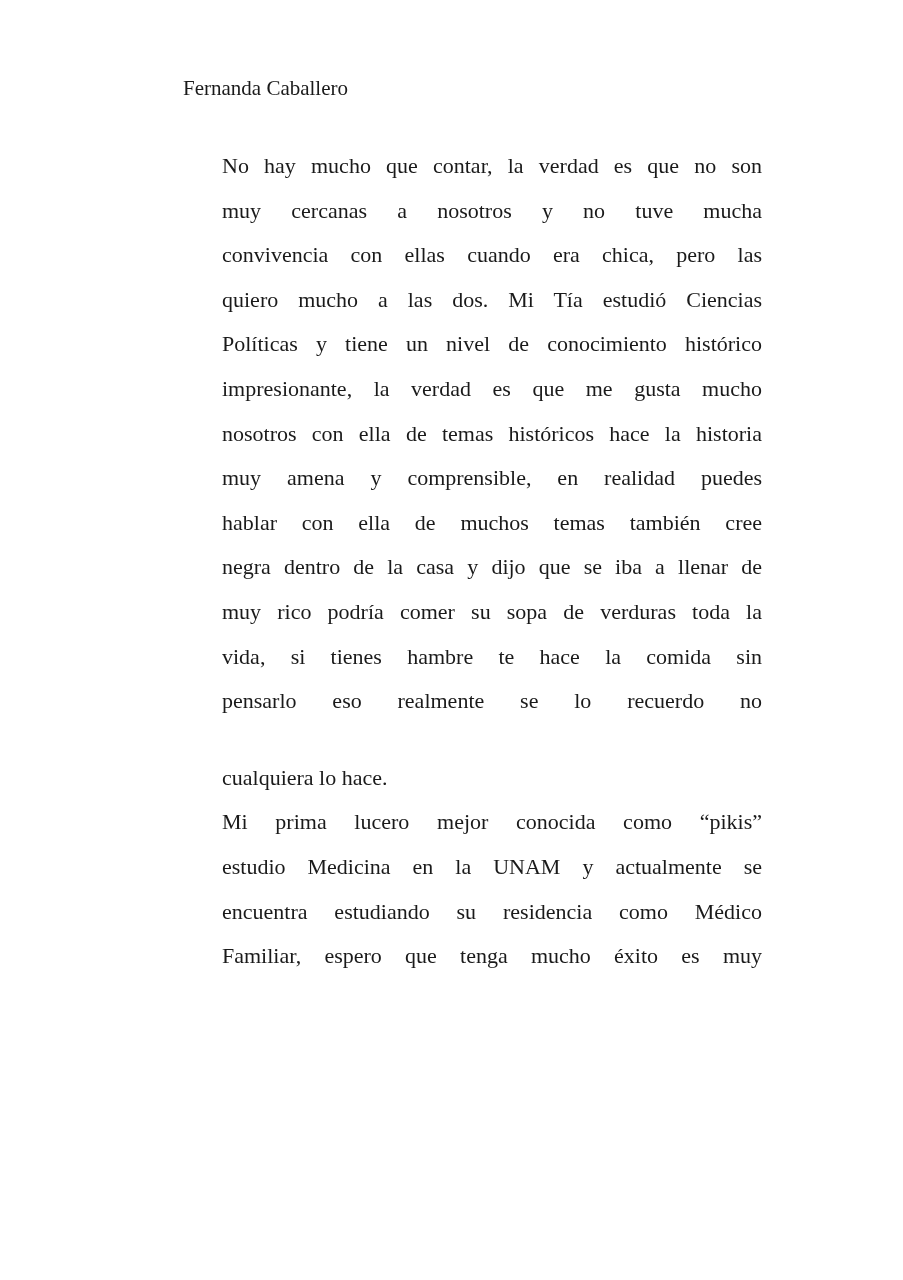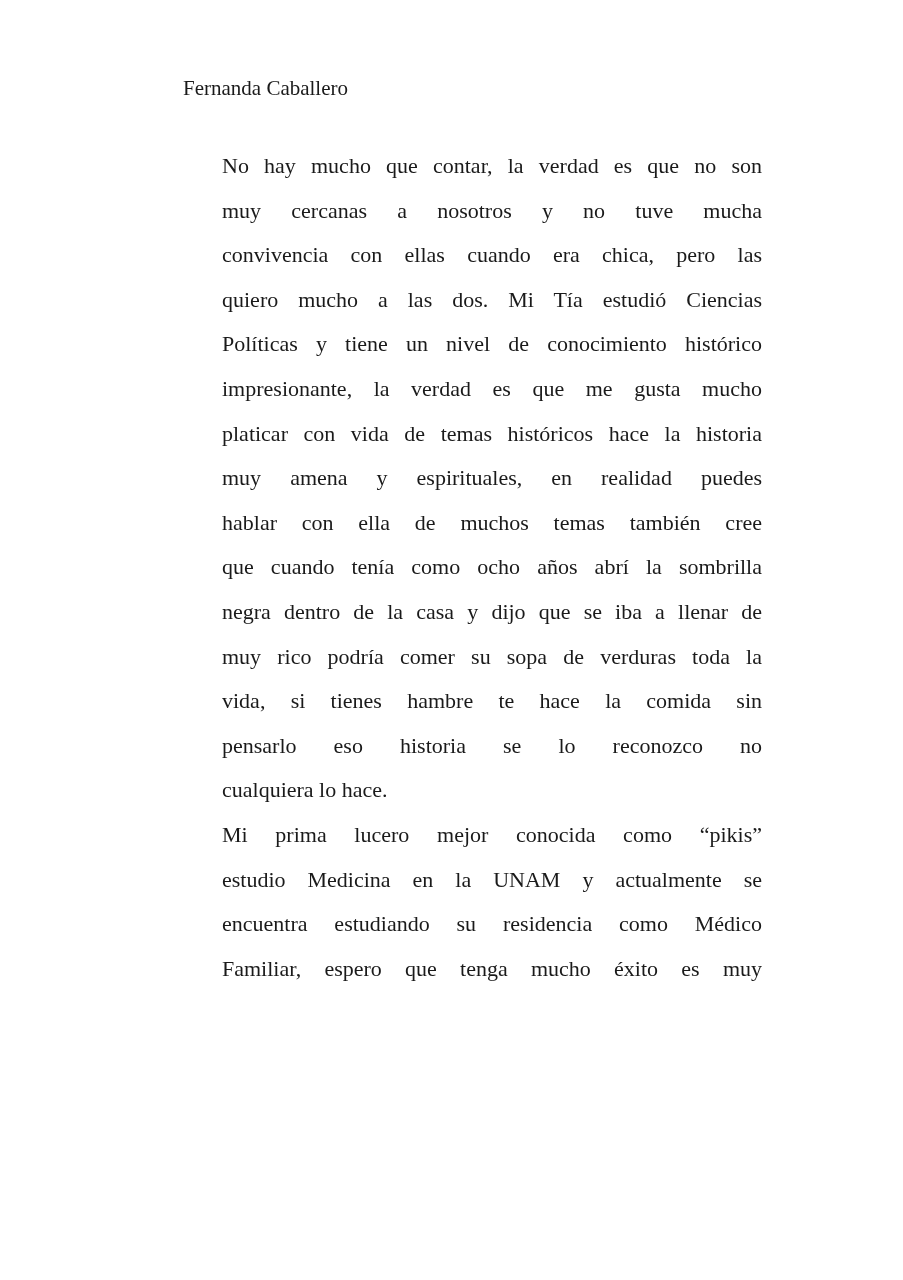--- a/index.html
+++ b/index.html
@@ -40,43 +40,43 @@
   .line {
     height: 44.6px;
     line-height: 44.6px;
     text-align: justify;
     text-align-last: justify;
     overflow: visible;
   }
   .line.flush {
     text-align: left;
     text-align-last: left;
+    margin-top: 32px;
   }
 </style>
 </head>
 <body>
 
 <div class="page">
   <div class="doc-header">Fernanda Caballero</div>
   <div class="text-block" id="text-block">
       <div class="paragraph">
         <div class="line">No hay mucho que contar, la verdad es que no son</div>
         <div class="line">muy cercanas a nosotros y no tuve mucha</div>
         <div class="line">convivencia con ellas cuando era chica, pero las</div>
         <div class="line">quiero mucho a las dos. Mi Tía estudió Ciencias</div>
         <div class="line">Políticas y tiene un nivel de conocimiento histórico</div>
         <div class="line">impresionante, la verdad es que me gusta mucho</div>
-        <div class="line">platicar con vida de temas históricos hace la historia</div>
-        <div class="line">muy amena y espirituales, en realidad puedes</div>
+        <div class="line">nosotros con ella de temas históricos hace la historia</div>
+        <div class="line">muy amena y comprensible, en realidad puedes</div>
         <div class="line">hablar con ella de muchos temas también cree</div>
-        <div class="line">que cuando tenía como ocho años abrí la sombrilla</div>
         <div class="line">negra dentro de la casa y dijo que se iba a llenar de</div>
         <div class="line">muy rico podría comer su sopa de verduras toda la</div>
         <div class="line">vida, si tienes hambre te hace la comida sin</div>
-        <div class="line">pensarlo eso historia se lo reconozco no</div>
+        <div class="line">pensarlo eso realmente se lo recuerdo no</div>
         <div class="line flush">cualquiera lo hace.</div>
       </div>
       <div class="paragraph">
         <div class="line">Mi prima lucero mejor conocida como “pikis”</div>
         <div class="line">estudio Medicina en la UNAM y actualmente se</div>
         <div class="line">encuentra estudiando su residencia como Médico</div>
         <div class="line">Familiar, espero que tenga mucho éxito es muy</div>
       </div>
     </div>
 </div>

